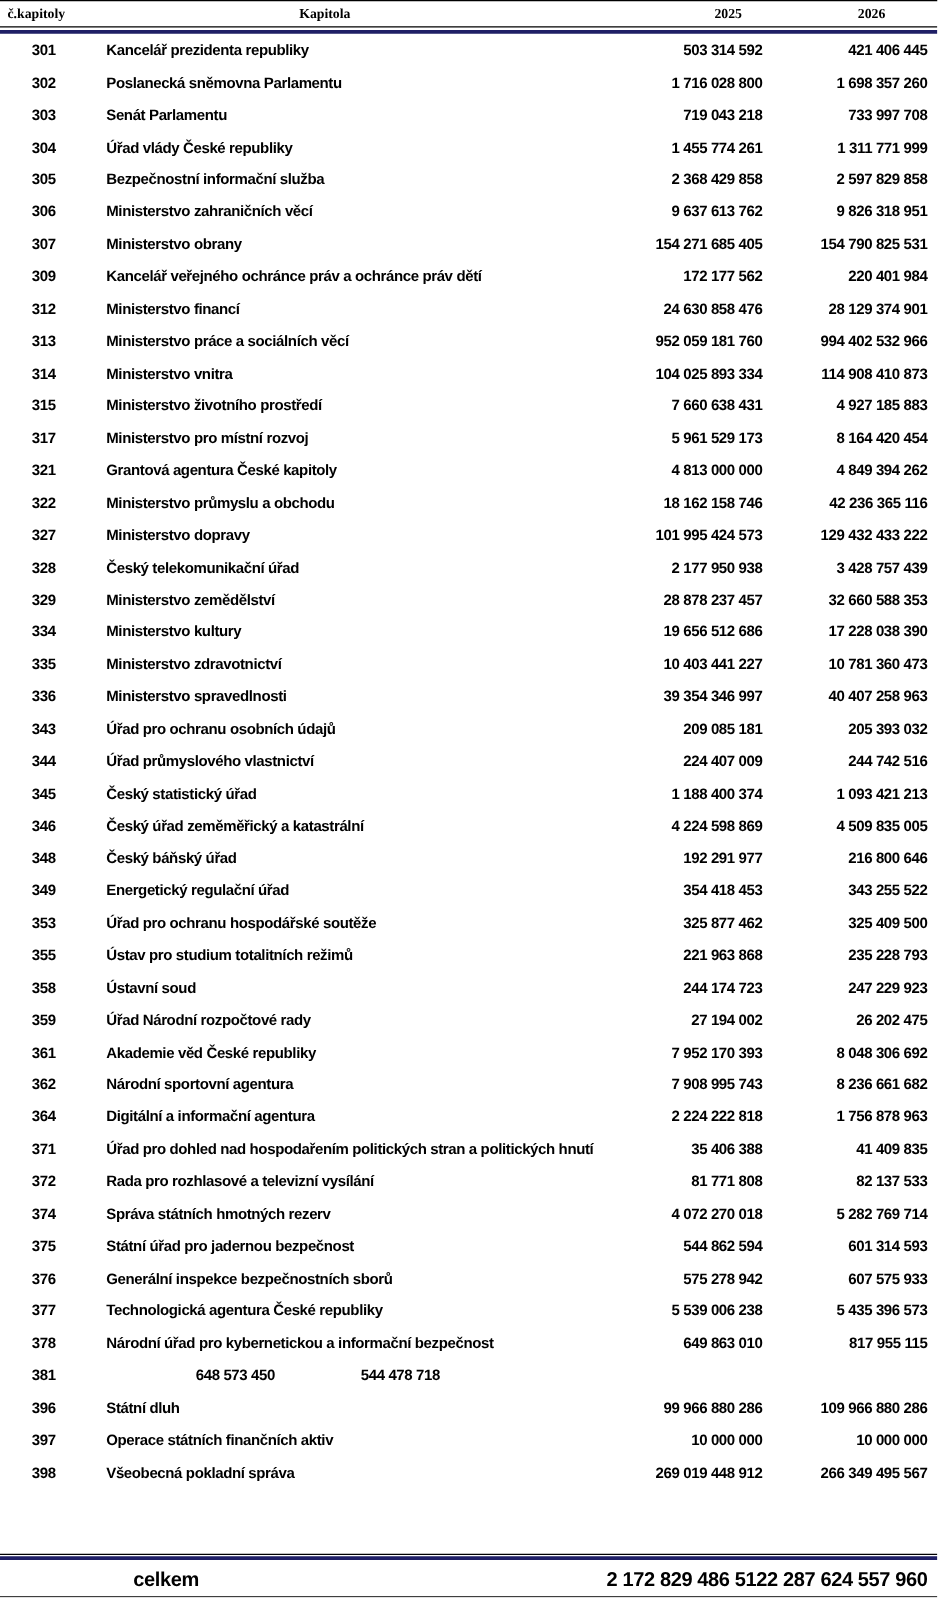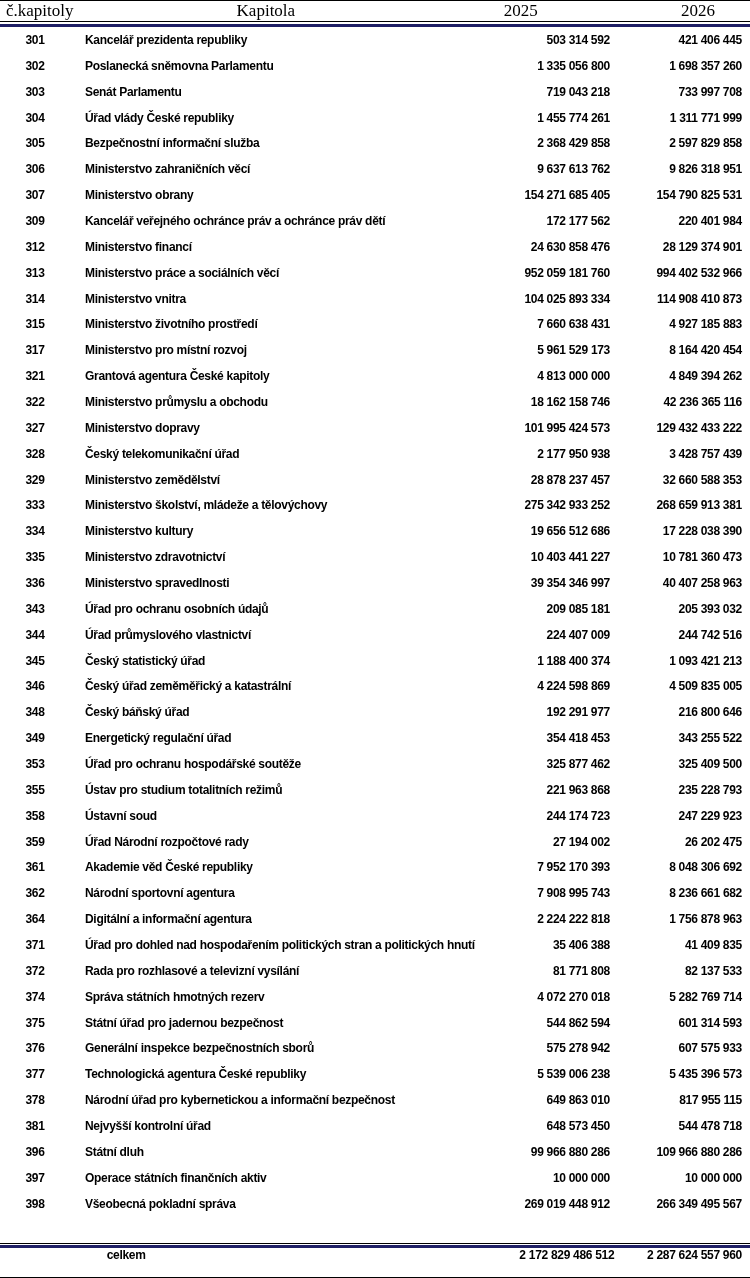--- a/index.html
+++ b/index.html
@@ -2,39 +2,39 @@
 <html><head>
 <meta charset="utf-8">
 <style>
   html,body{margin:0;padding:0;background:#fff;}
   .page{
     width:750px;height:1278px;background:#fff;position:relative;
     font-family:"Liberation Sans",sans-serif;font-weight:bold;color:#000;
     box-sizing:border-box;border-top:1px solid #000;overflow:hidden;
   }
   .thead{display:flex;height:20px;align-items:center;
-    font-family:"Liberation Serif",serif;font-size:17px;font-weight:normal;gap:31px;}
+    font-family:"Liberation Serif",serif;font-size:11px;font-weight:bold;gap:31px;}
   .c{box-sizing:border-box;white-space:nowrap;}
   .num{width:70px;text-align:center;}
   .name{width:390px;padding-left:15px;text-align:left;}
   .y25{width:150px;text-align:right;}
   .y26{width:140px;text-align:right;padding-right:8px;}
   .thead .num{text-align:left;padding-left:6px;}
   .thead .name{padding-left:0;text-align:center;}
-  .thead .y25{text-align:left;padding-left:42px;}
+  .thead .y25{text-align:right;padding-left:42px;}
   .thead .y26{text-align:center;padding-left:28px;}
   .rule .thin{height:1px;background:#000;}
   .rule .gap2{height:2px;}
   .rule .gap1{height:1px;}
   .rule .thick{height:3px;background:#1f1f66;}
   .rows{height:1216px;display:flex;flex-direction:column;}
   .trow{height:25.872px;display:flex;align-items:center;
     font-size:12px;letter-spacing:-0.3px;flex:0 0 auto;}
-  .total-row{height:26px;display:flex;align-items:flex-start;
-    font-size:12px;letter-spacing:-0.3px;margin-left:24px;}
+  .total-row{height:26px;display:flex;align-items:flex-end;
+    font-size:16px;letter-spacing:-0.3px;margin-left:24px;}
   .bottom-line{height:1px;background:#000;margin-top:3px;}
 </style>
 </head>
 <body>
 
 <div class="page">
 
   <div class="thead">
     <div class="c num">č.kapitoly</div>
     <div class="c name">Kapitola</div>
@@ -51,21 +51,21 @@
   <div class="rows" id="rows">
       <div class="trow">
         <div class="c num">301</div>
         <div class="c name">Kancelář prezidenta republiky</div>
         <div class="c y25">503 314 592</div>
         <div class="c y26">421 406 445</div>
       </div>
       <div class="trow">
         <div class="c num">302</div>
         <div class="c name">Poslanecká sněmovna Parlamentu</div>
-        <div class="c y25">1 335 056 800</div>
+        <div class="c y25">1 716 028 800</div>
         <div class="c y26">1 698 357 260</div>
       </div>
       <div class="trow">
         <div class="c num">303</div>
         <div class="c name">Senát Parlamentu</div>
         <div class="c y25">719 043 218</div>
         <div class="c y26">733 997 708</div>
       </div>
       <div class="trow">
         <div class="c num">304</div>
@@ -151,26 +151,20 @@
         <div class="c y25">2 177 950 938</div>
         <div class="c y26">3 428 757 439</div>
       </div>
       <div class="trow">
         <div class="c num">329</div>
         <div class="c name">Ministerstvo zemědělství</div>
         <div class="c y25">28 878 237 457</div>
         <div class="c y26">32 660 588 353</div>
       </div>
       <div class="trow">
-        <div class="c num">333</div>
-        <div class="c name">Ministerstvo školství, mládeže a tělovýchovy</div>
-        <div class="c y25">275 342 933 252</div>
-        <div class="c y26">268 659 913 381</div>
-      </div>
-      <div class="trow">
         <div class="c num">334</div>
         <div class="c name">Ministerstvo kultury</div>
         <div class="c y25">19 656 512 686</div>
         <div class="c y26">17 228 038 390</div>
       </div>
       <div class="trow">
         <div class="c num">335</div>
         <div class="c name">Ministerstvo zdravotnictví</div>
         <div class="c y25">10 403 441 227</div>
         <div class="c y26">10 781 360 473</div>
@@ -296,21 +290,20 @@
         <div class="c y26">5 435 396 573</div>
       </div>
       <div class="trow">
         <div class="c num">378</div>
         <div class="c name">Národní úřad pro kybernetickou a informační bezpečnost</div>
         <div class="c y25">649 863 010</div>
         <div class="c y26">817 955 115</div>
       </div>
       <div class="trow">
         <div class="c num">381</div>
-        <div class="c name">Nejvyšší kontrolní úřad</div>
         <div class="c y25">648 573 450</div>
         <div class="c y26">544 478 718</div>
       </div>
       <div class="trow">
         <div class="c num">396</div>
         <div class="c name">Státní dluh</div>
         <div class="c y25">99 966 880 286</div>
         <div class="c y26">109 966 880 286</div>
       </div>
       <div class="trow">

